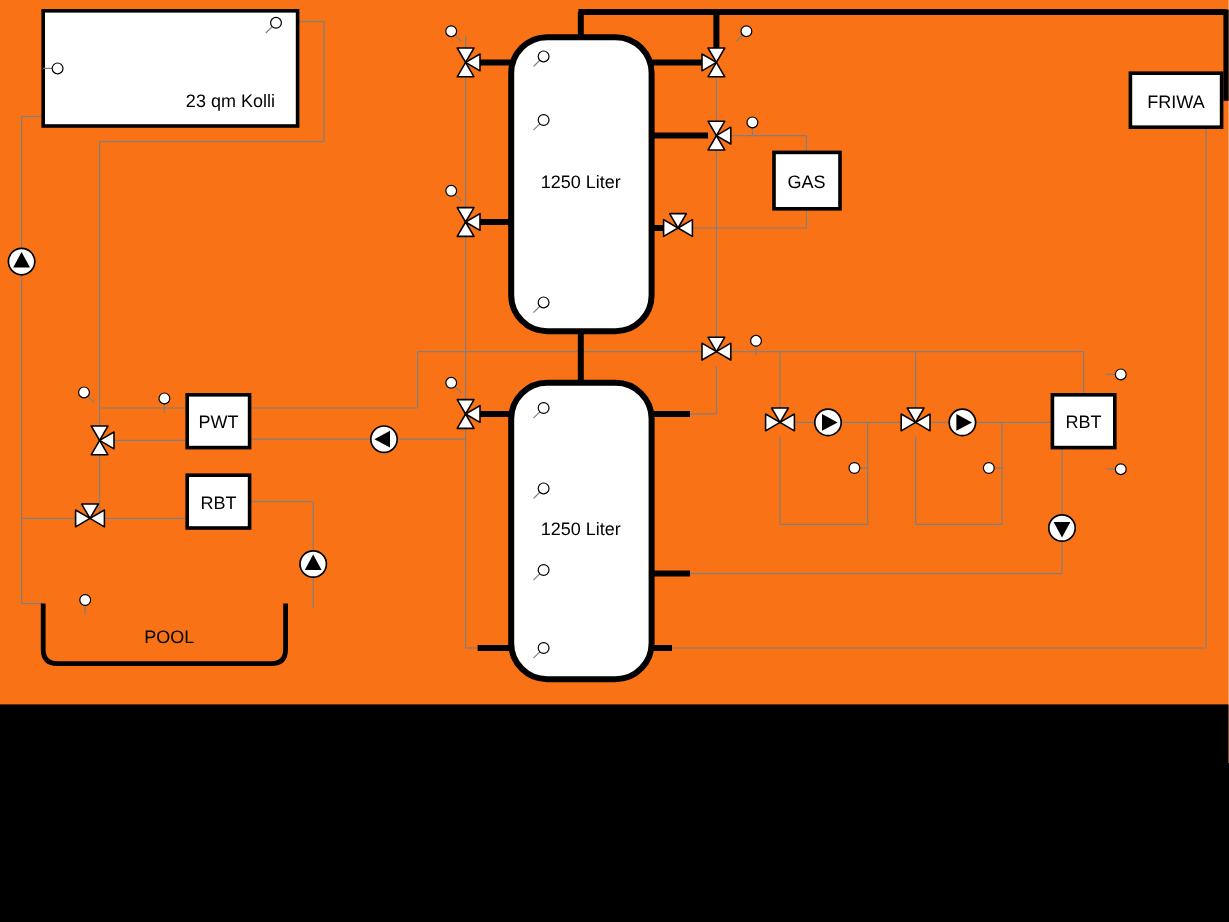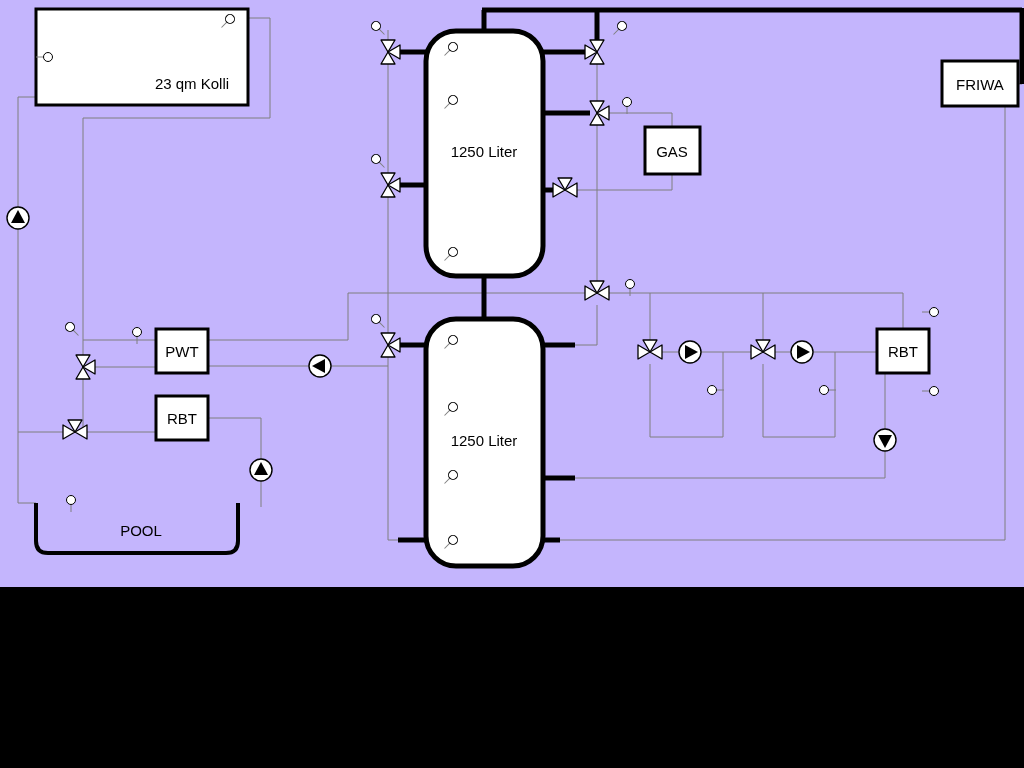--- a/index.html
+++ b/index.html
@@ -1,17 +1,17 @@
 <!DOCTYPE html>
 <html><head>
 <meta charset="utf-8">
 <title>Hydraulic Schematic</title>
 <style>
   html,body{margin:0;padding:0;background:#fff;}
-  #stage{position:relative;width:1024px;height:768px;background:#c4b5fd;overflow:hidden;
+  #stage{position:relative;width:1024px;height:768px;background:#f97316;overflow:hidden;
          font-family:"Liberation Sans",sans-serif;}
   svg{position:absolute;left:0;top:0;}
   .thin{stroke:#7f7f7f;stroke-width:1;fill:none;}
   .thick{stroke:#000;stroke-width:5;fill:none;}
   .box{fill:#fff;stroke:#000;stroke-width:3;}
   .tank{fill:#fff;stroke:#000;stroke-width:5;}
   .pool{fill:none;stroke:#000;stroke-width:4;}
   .valve{fill:#fff;stroke:#000;stroke-width:1.3;stroke-linejoin:round;}
   .pump-body{fill:#fff;stroke:#000;stroke-width:1.4;}
   .pump-tri{fill:#000;stroke:none;}

